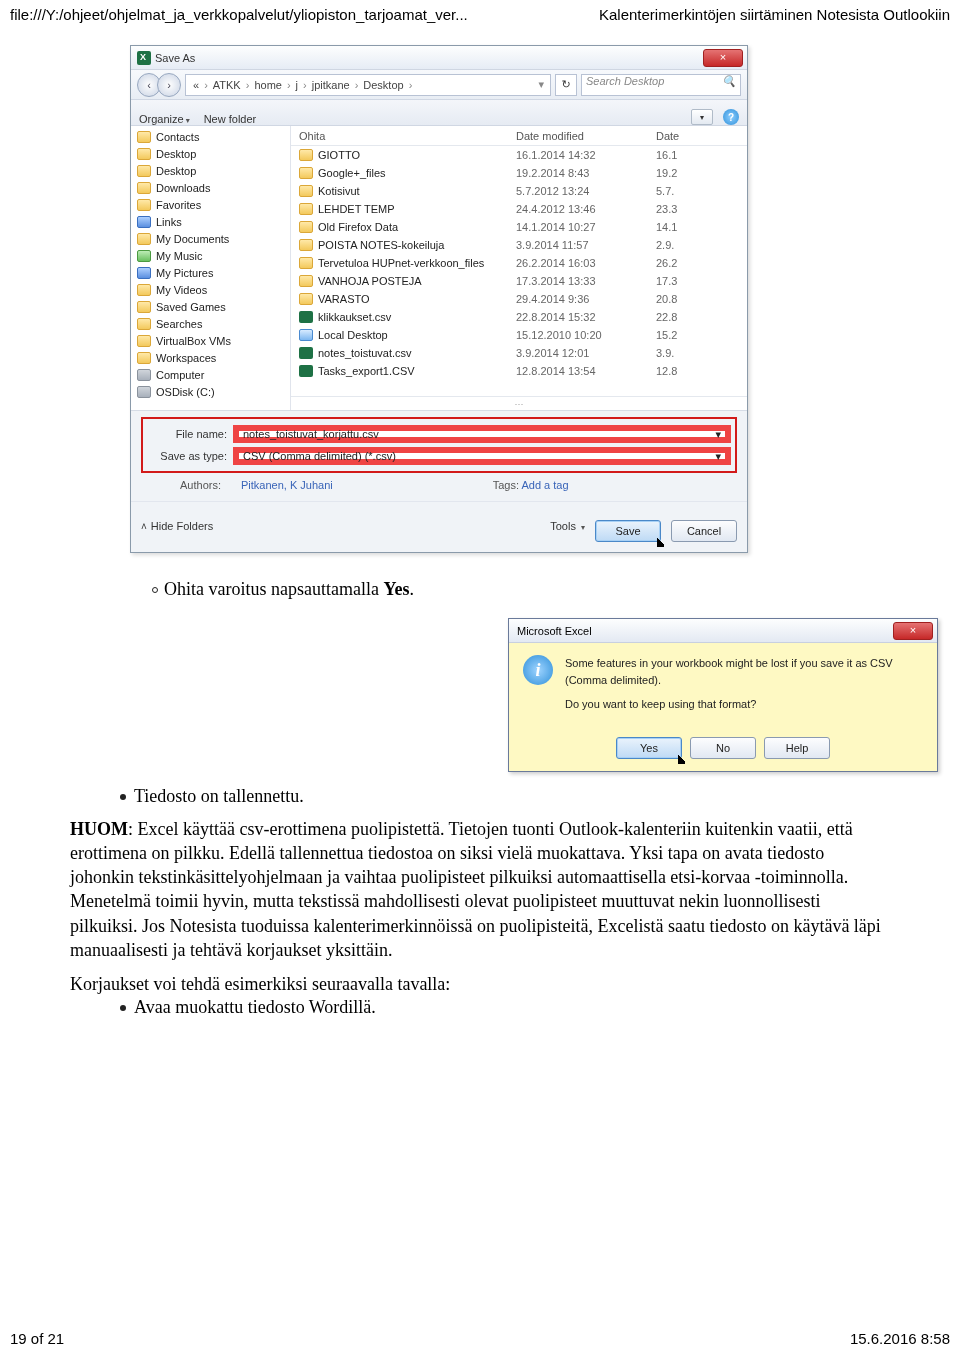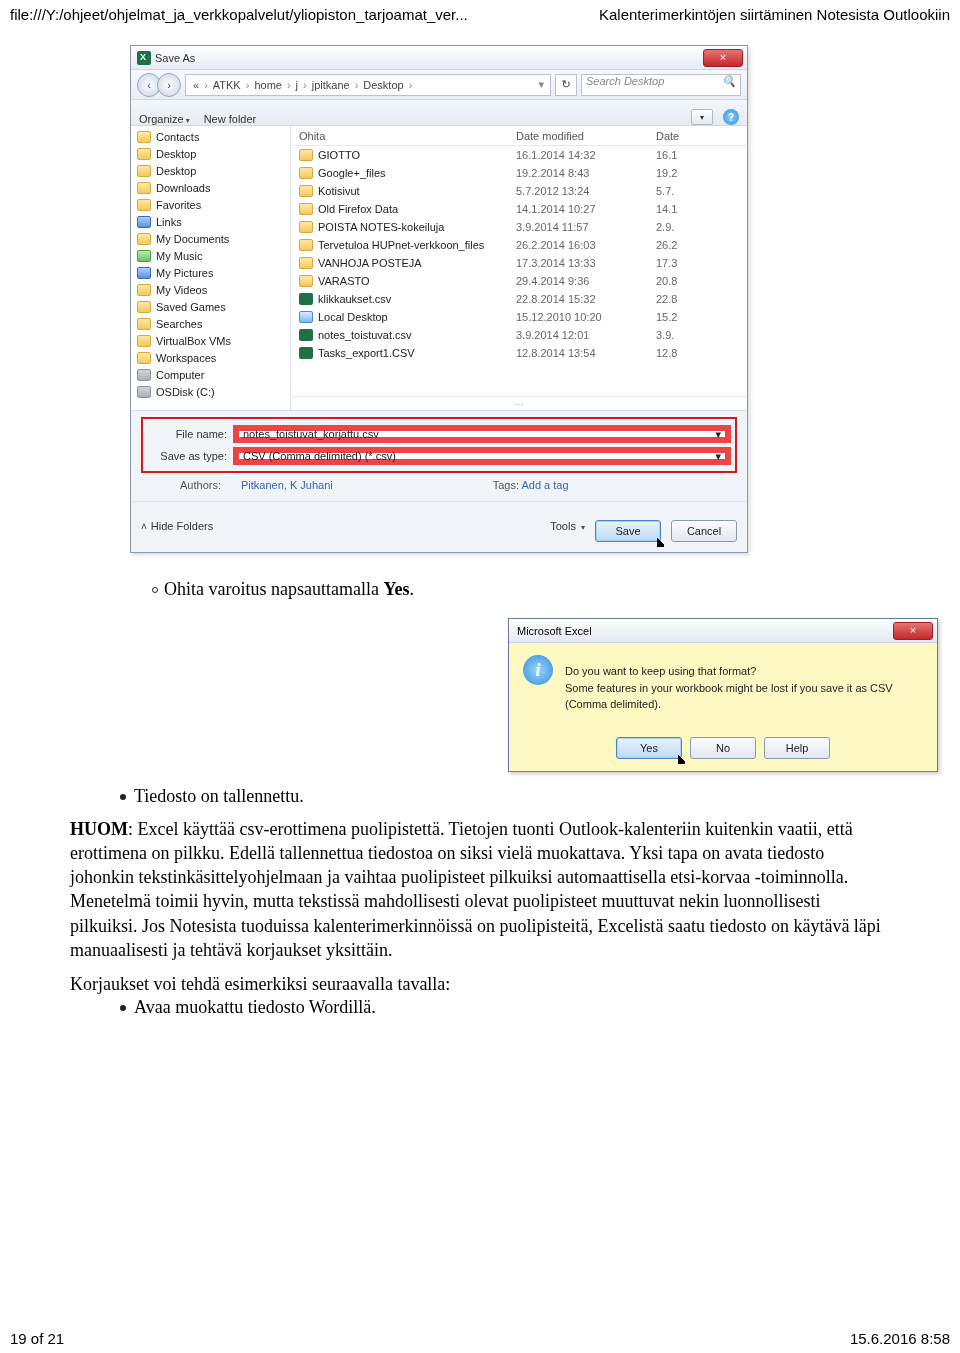--- a/index.html
+++ b/index.html
@@ -291,20 +291,28 @@
               <div class="nm">
                 <span class="f-ic folder"></span>
                 <span>Kotisivut</span>
               </div>
               <div class="dt">5.7.2012 13:24</div>
               <div class="dt2">5.7.</div>
             </div>
             <div class="fl-row">
               <div class="nm">
                 <span class="f-ic folder"></span>
+                <span>LEHDET TEMP</span>
+              </div>
+              <div class="dt">24.4.2012 13:46</div>
+              <div class="dt2">23.3</div>
+            </div>
+            <div class="fl-row">
+              <div class="nm">
+                <span class="f-ic folder"></span>
                 <span>Old Firefox Data</span>
               </div>
               <div class="dt">14.1.2014 10:27</div>
               <div class="dt2">14.1</div>
             </div>
             <div class="fl-row">
               <div class="nm">
                 <span class="f-ic folder"></span>
                 <span>POISTA NOTES-kokeiluja</span>
               </div>
@@ -417,22 +425,22 @@
   </div>
 
   <div class="msgbox">
     <div class="msg-title">
       <span>Microsoft Excel</span>
       <div class="close-btn">×</div>
     </div>
     <div class="msg-body">
       <div class="info-ico">i</div>
       <div class="msg-text">
+        <div>Some features in your workbook might be lost if you save it as CSV (Comma delimited).</div>
         <div style="margin-top:8px">Do you want to keep using that format?</div>
-        <div>Some features in your workbook might be lost if you save it as CSV (Comma delimited).</div>
       </div>
     </div>
     <div class="msg-btns">
       <div class="win-btn primary cursor-arrow">Yes</div>
       <div class="win-btn">No</div>
       <div class="win-btn">Help</div>
     </div>
   </div>
 
   <div class="bullet-line">

